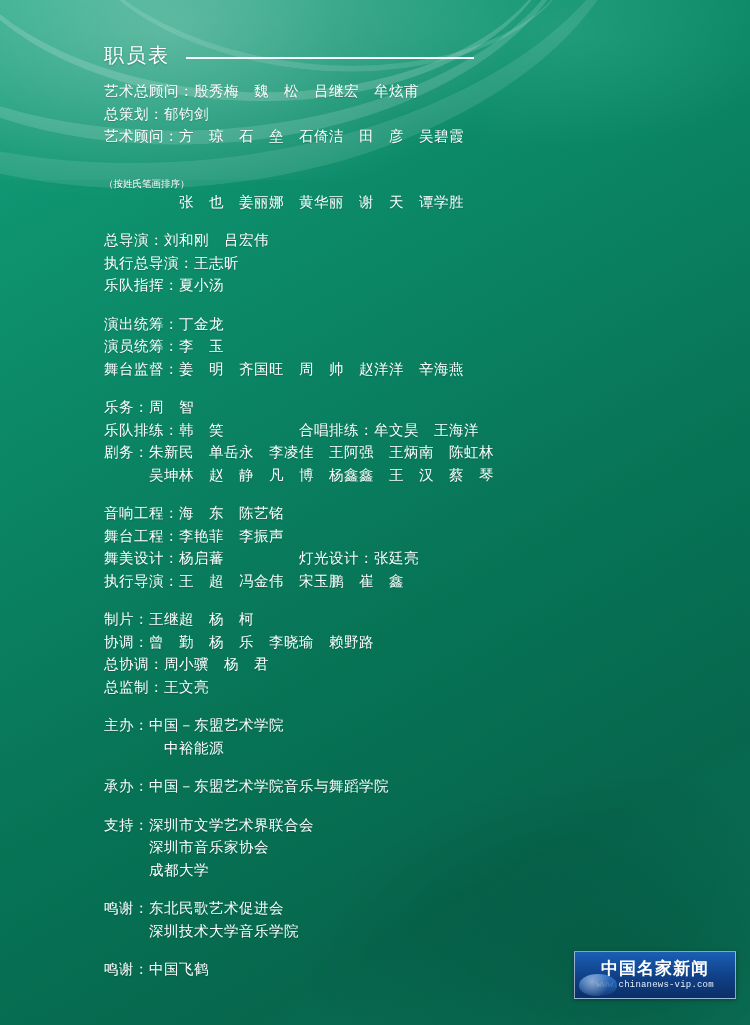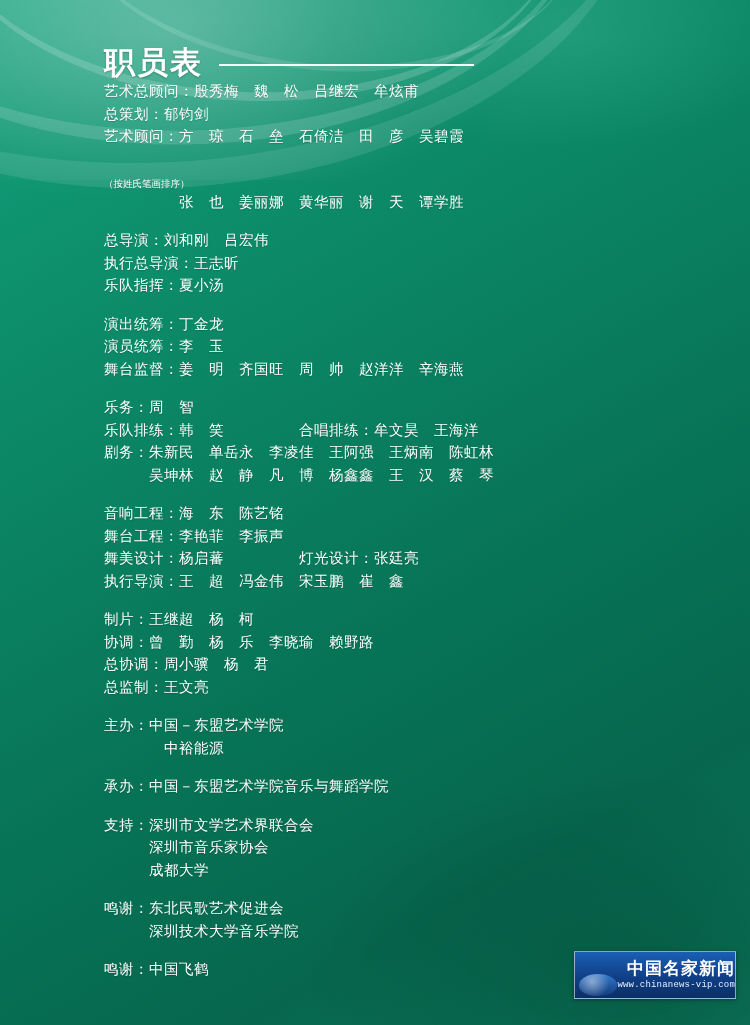--- a/index.html
+++ b/index.html
@@ -86,22 +86,22 @@
 
   .title-row {
     position: absolute;
     left: 104px;
     top: 42px;
     display: flex;
     align-items: center;
     width: 370px;
   }
   .title {
-    font-size: 31px;
-    font-weight: bold;
+    font-size: 20px;
+    font-weight: normal;
     letter-spacing: 2px;
     white-space: nowrap;
     text-shadow: 0 1px 2px rgba(0,0,0,0.25);
   }
   .title-rule {
     flex: 1;
     height: 2px;
     background: #ffffff;
     margin-left: 16px;
     margin-top: 4px;
@@ -134,21 +134,21 @@
   .watermark {
     position: absolute;
     right: 14px;
     bottom: 26px;
     width: 160px;
     height: 46px;
     background: linear-gradient(180deg, #1a5fb4 0%, #103f86 55%, #0b2f66 100%);
     border: 1px solid rgba(255,255,255,0.55);
     display: flex;
     flex-direction: column;
-    align-items: flex-end;
+    align-items: center;
     justify-content: center;
     box-shadow: 0 1px 4px rgba(0,0,0,0.35);
   }
   .watermark .wm-title {
     font-size: 17px;
     font-weight: bold;
     color: #ffffff;
     letter-spacing: 1px;
     line-height: 20px;
   }

